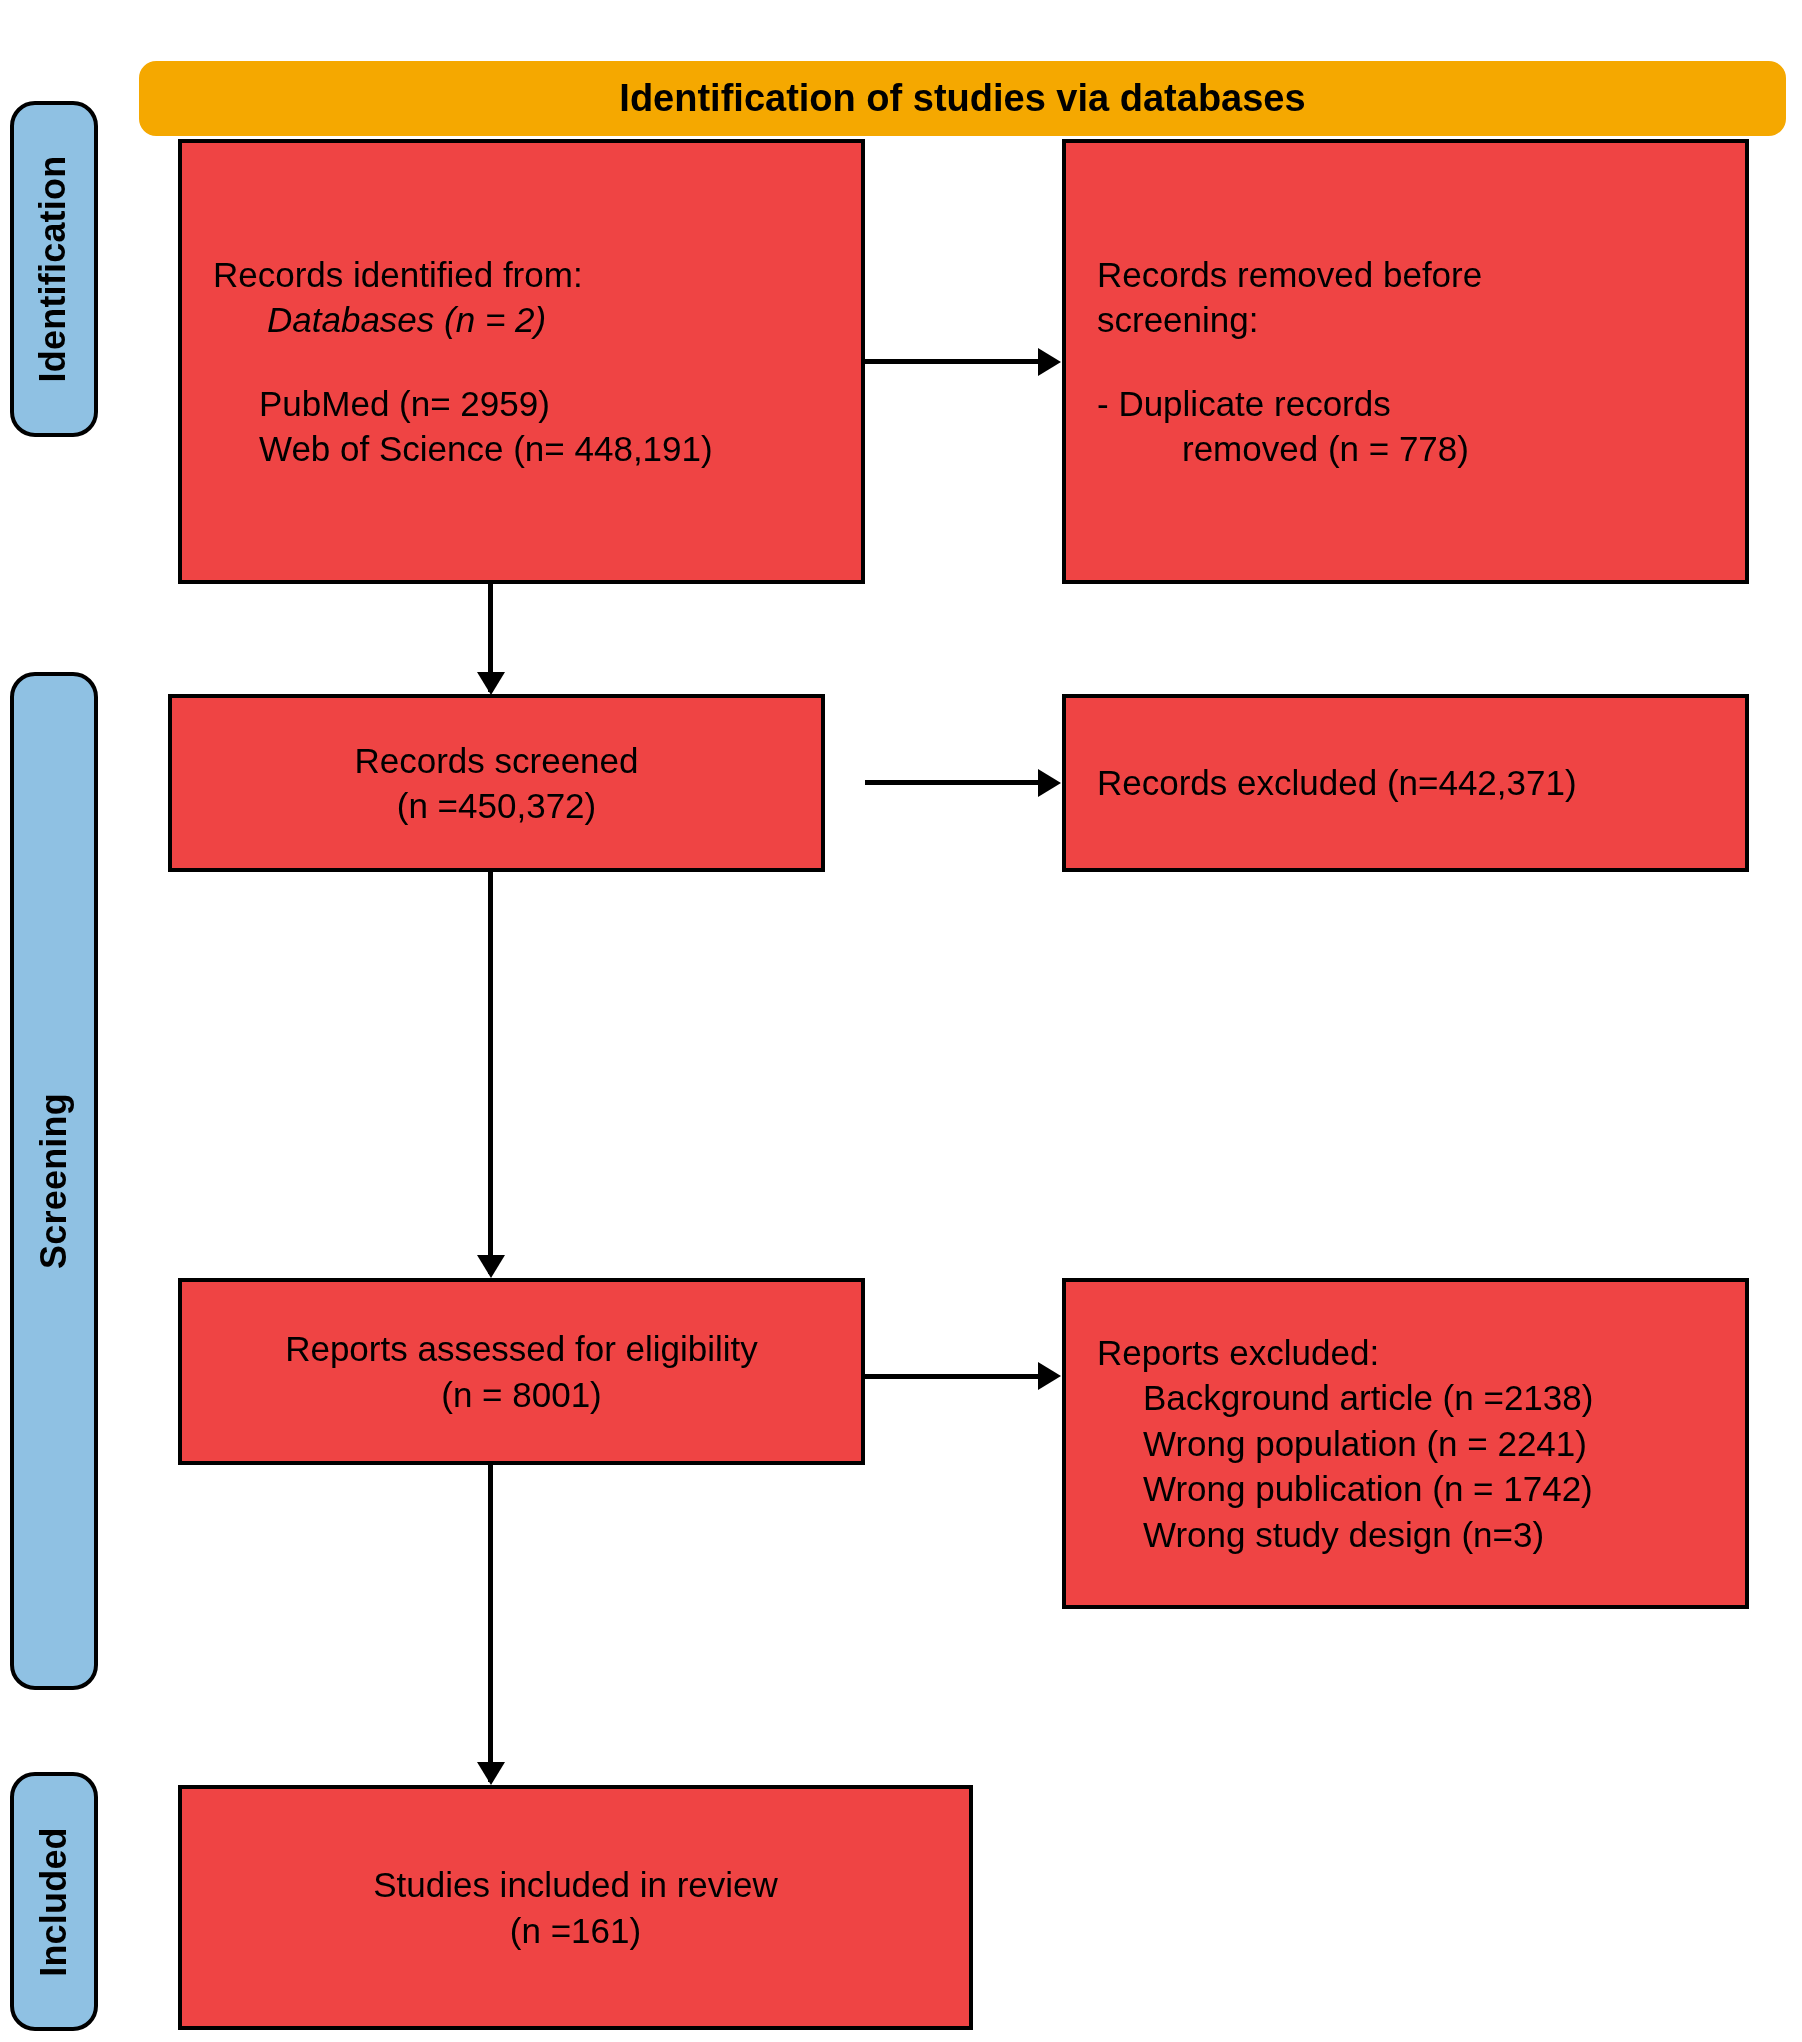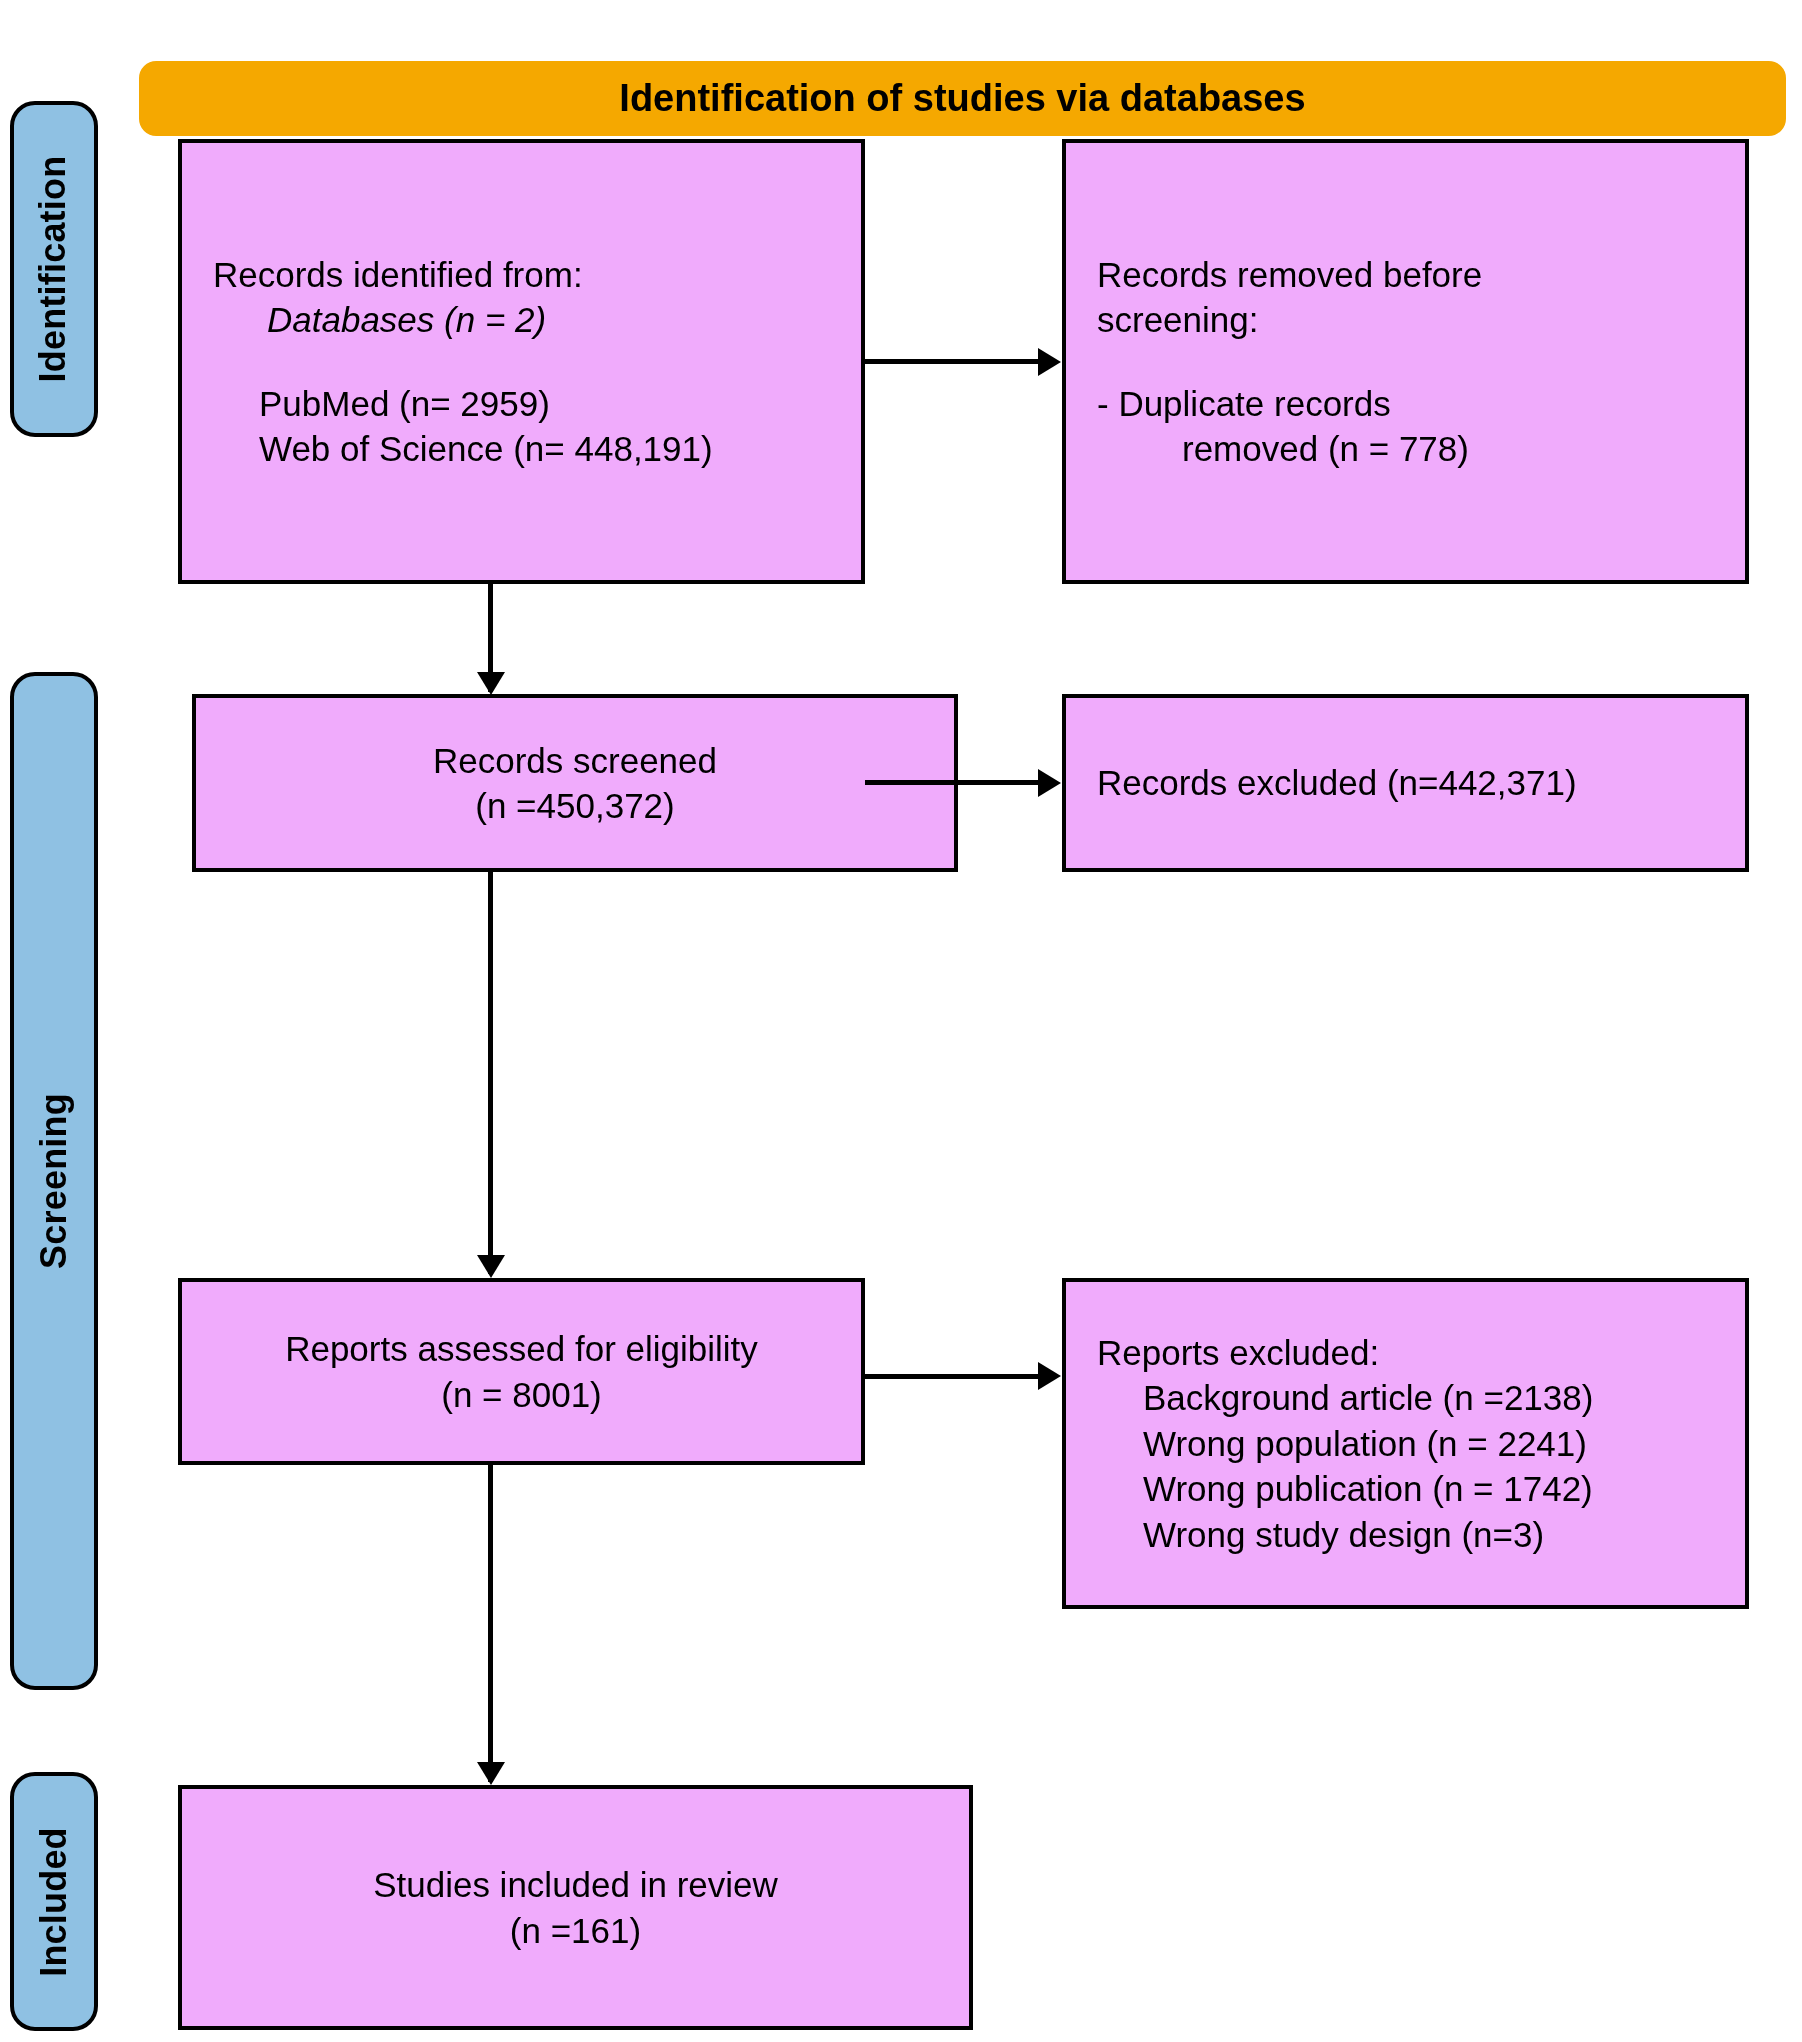--- a/index.html
+++ b/index.html
@@ -51,21 +51,21 @@
   }
   .banner-title {
     font-weight: bold;
     font-size: 38px;
     color: #000000;
   }
 
   
   .box {
     position: absolute;
-    background: #f0abfc;
+    background: #ef4444;
     border: 4.8px solid #000000;
     box-sizing: border-box;
     display: flex;
     flex-direction: column;
     justify-content: center;
   }
   .box-center {
     align-items: center;
     text-align: center;
   }
@@ -150,21 +150,21 @@
     <p>- Duplicate records</p>
     <p class="indent-sub">removed (n = 778)</p>
   </div>
 
   <div class="h-line" style="left:865px; top:359px; width:181px;"></div>
   <div class="arrow-right" style="left:1038px; top:348px;"></div>
 
   <div class="v-line" style="left:488px; top:584px; height:108px;"></div>
   <div class="arrow-down" style="left:477px; top:672px;"></div>
 
-  <div class="box box-center" style="left:192px; top:694px; width:766px; height:178px;">
+  <div class="box box-center" style="left:168px; top:694px; width:657px; height:178px;">
     <p>Records screened</p>
     <p>(n =450,372)</p>
   </div>
 
   <div class="box box-left" style="left:1062px; top:694px; width:687px; height:178px;">
     <p>Records excluded (n=442,371)</p>
   </div>
 
   <div class="h-line" style="left:865px; top:780px; width:181px;"></div>
   <div class="arrow-right" style="left:1038px; top:769px;"></div>

